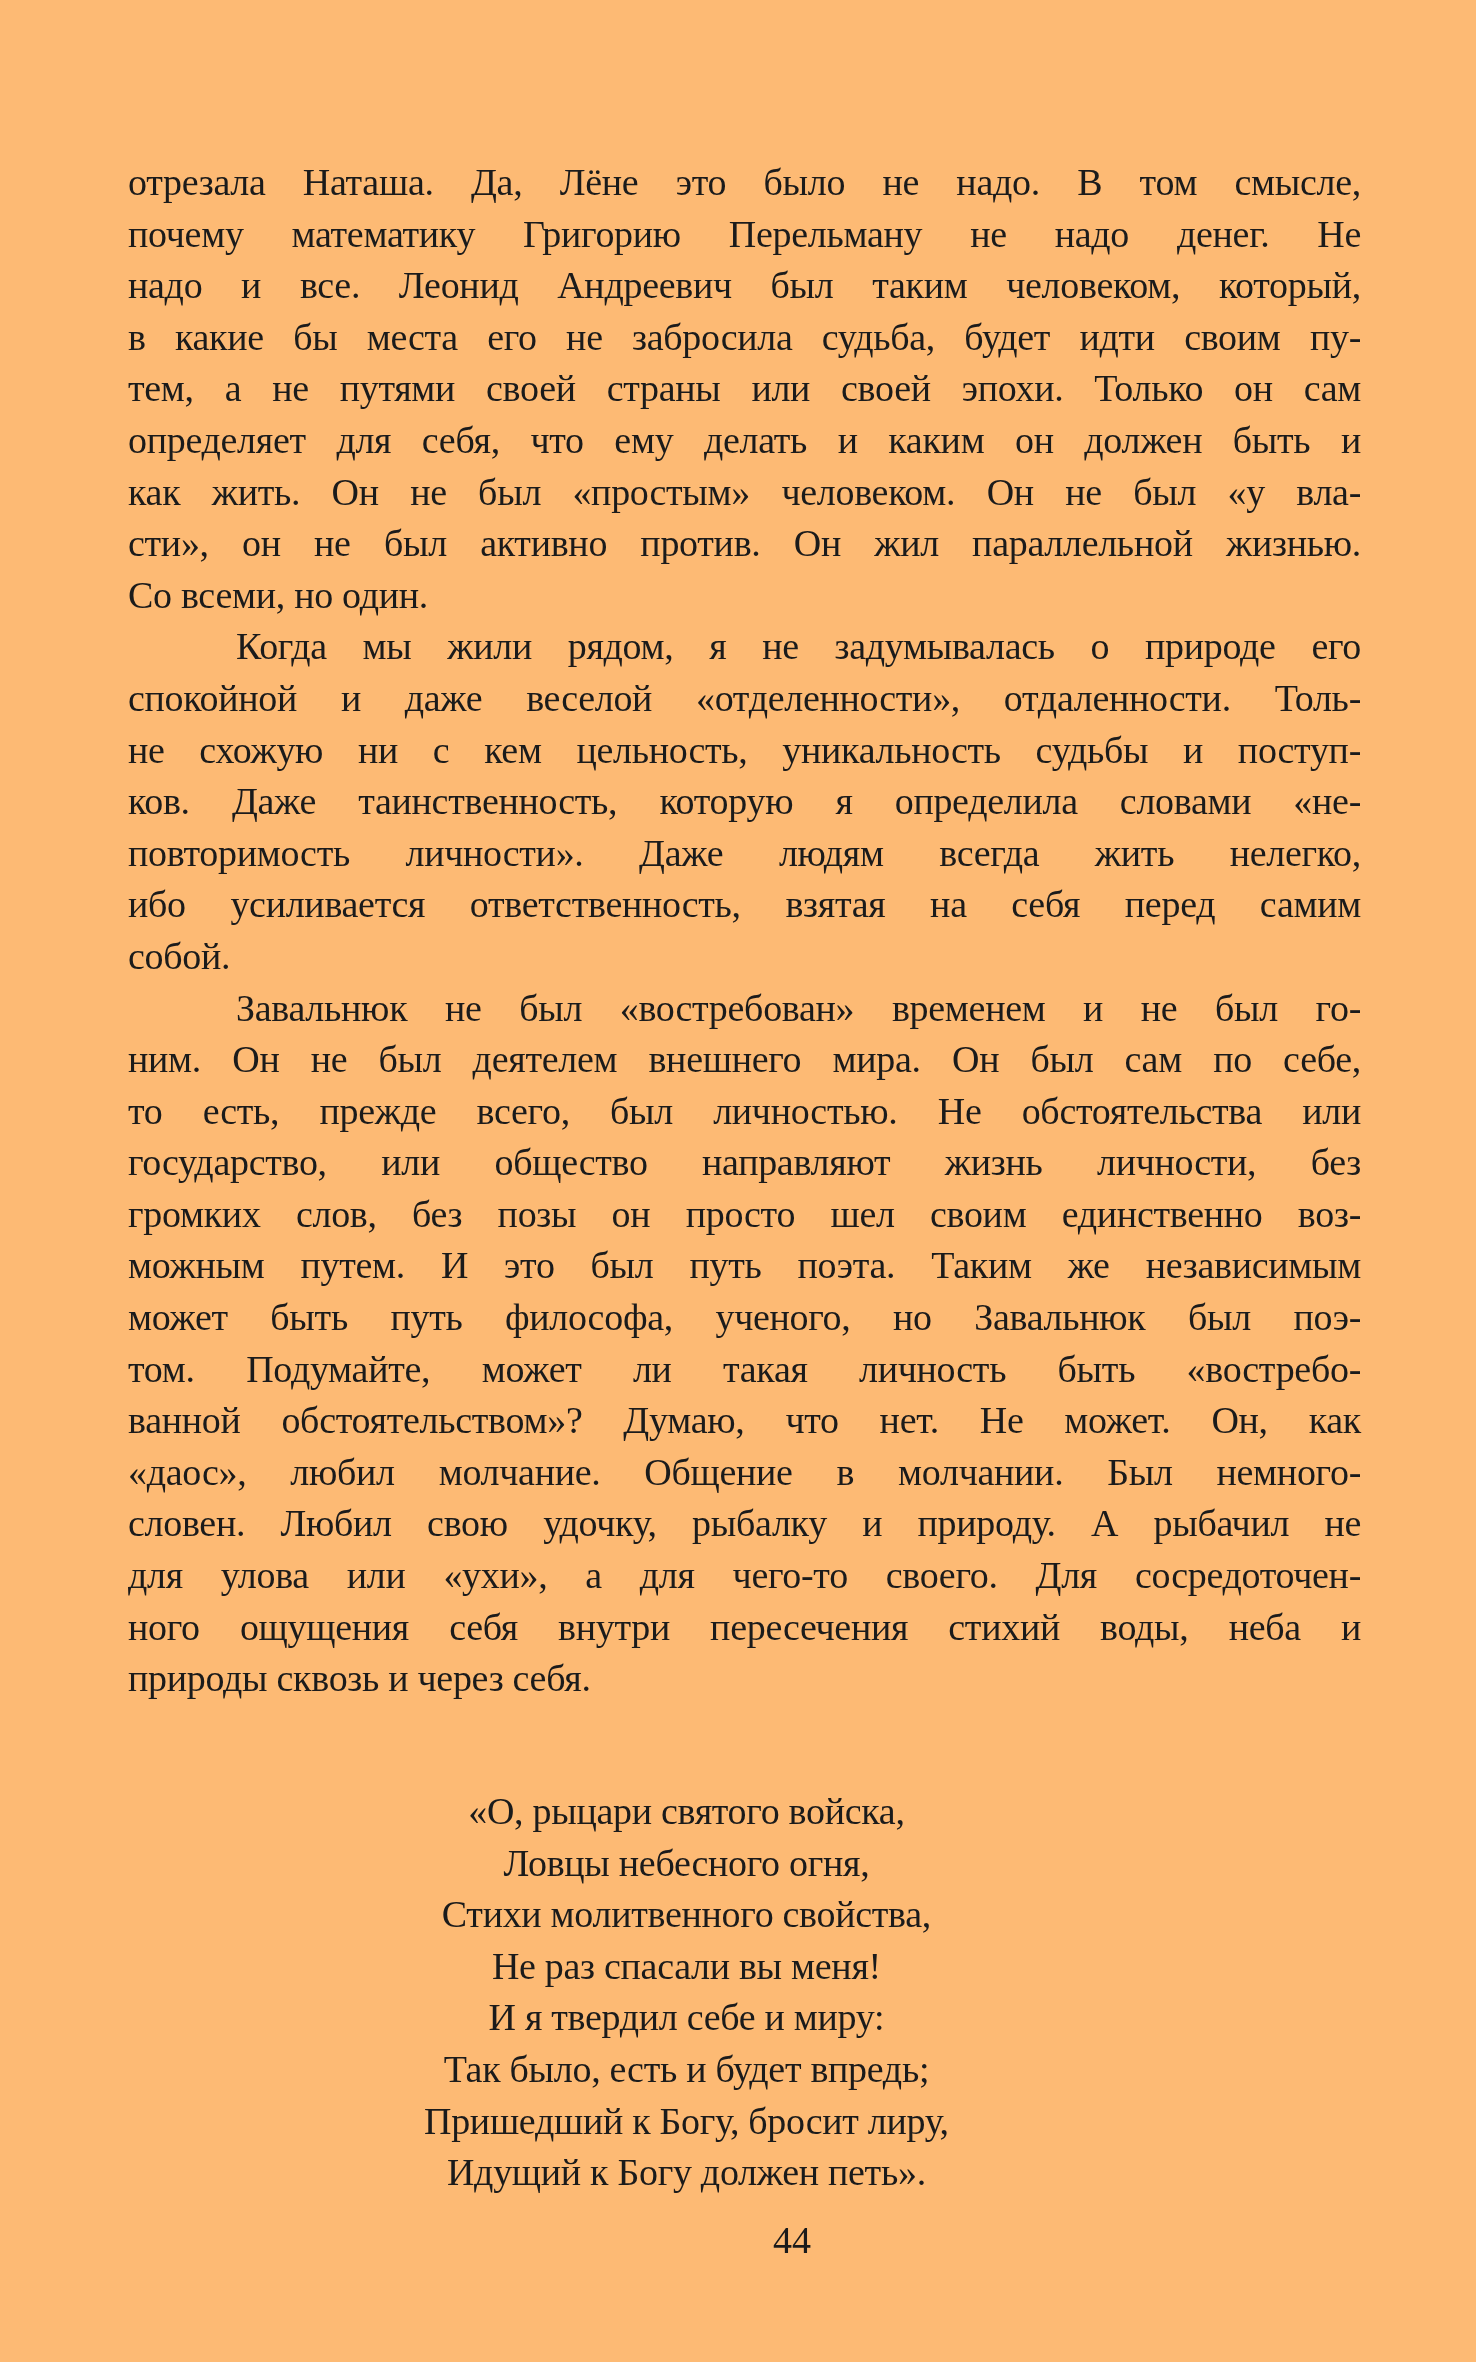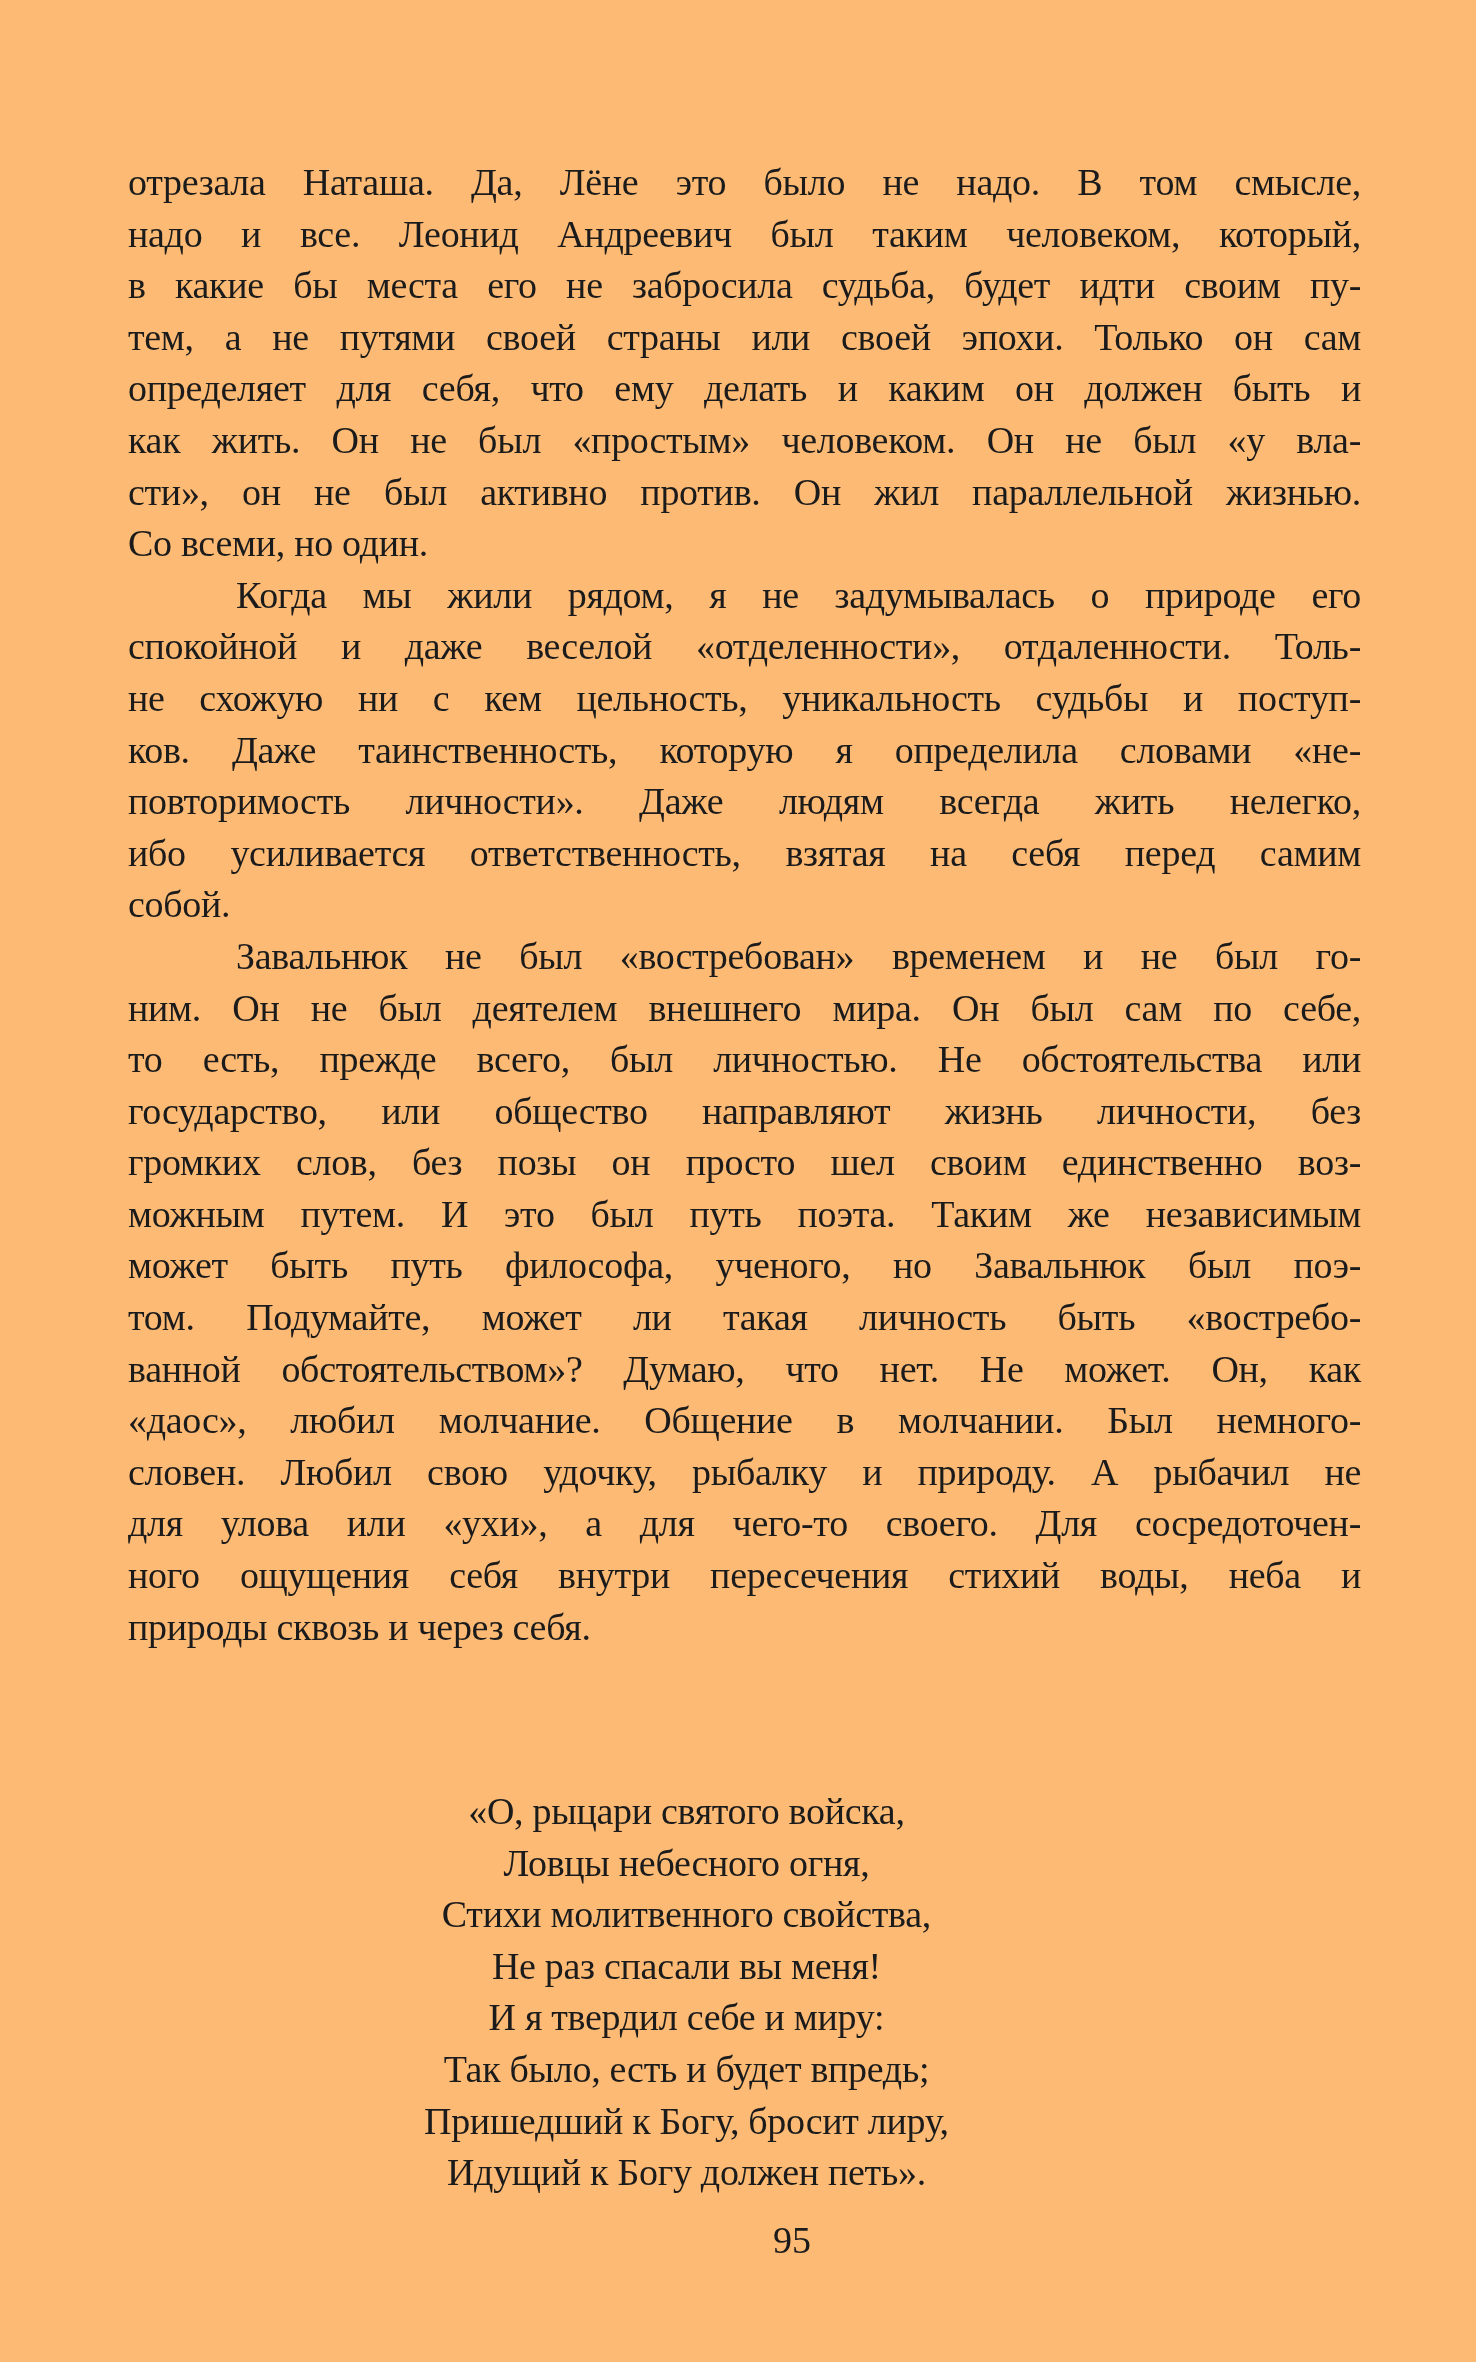--- a/index.html
+++ b/index.html
@@ -57,20 +57,21 @@
     font-size: 38px;
     line-height: 44px;
   }
 </style>
 </head>
 <body>
 
 <div class="page">
   <div class="prose">
       <div class="line">отрезала Наташа. Да, Лёне это было не надо. В том смысле,</div>
+      <div class="line">почему математику Григорию Перельману не надо денег. Не</div>
       <div class="line">надо и все. Леонид Андреевич был таким человеком, который,</div>
       <div class="line">в какие бы места его не забросила судьба, будет идти своим пу-</div>
       <div class="line">тем, а не путями своей страны или своей эпохи. Только он сам</div>
       <div class="line">определяет для себя, что ему делать и каким он должен быть и</div>
       <div class="line">как жить. Он не был «простым» человеком. Он не был «у вла-</div>
       <div class="line">сти», он не был активно против. Он жил параллельной жизнью.</div>
       <div class="line para-end">Со всеми, но один.</div>
       <div class="line indent">Когда мы жили рядом, я не задумывалась о природе его</div>
       <div class="line">спокойной и даже веселой «отделенности», отдаленности. Толь-</div>
       <div class="line">не схожую ни с кем цельность, уникальность судьбы и поступ-</div>
@@ -96,14 +97,14 @@
   <div class="poem">
       <div class="poem-line">«О, рыцари святого войска,</div>
       <div class="poem-line">Ловцы небесного огня,</div>
       <div class="poem-line">Стихи молитвенного свойства,</div>
       <div class="poem-line">Не раз спасали вы меня!</div>
       <div class="poem-line">И я твердил себе и миру:</div>
       <div class="poem-line">Так было, есть и будет впредь;</div>
       <div class="poem-line">Пришедший к Богу, бросит лиру,</div>
       <div class="poem-line">Идущий к Богу должен петь».</div>
     </div>
-  <div class="page-number">95</div>
+  <div class="page-number">44</div>
 </div>
 
 </body></html>

